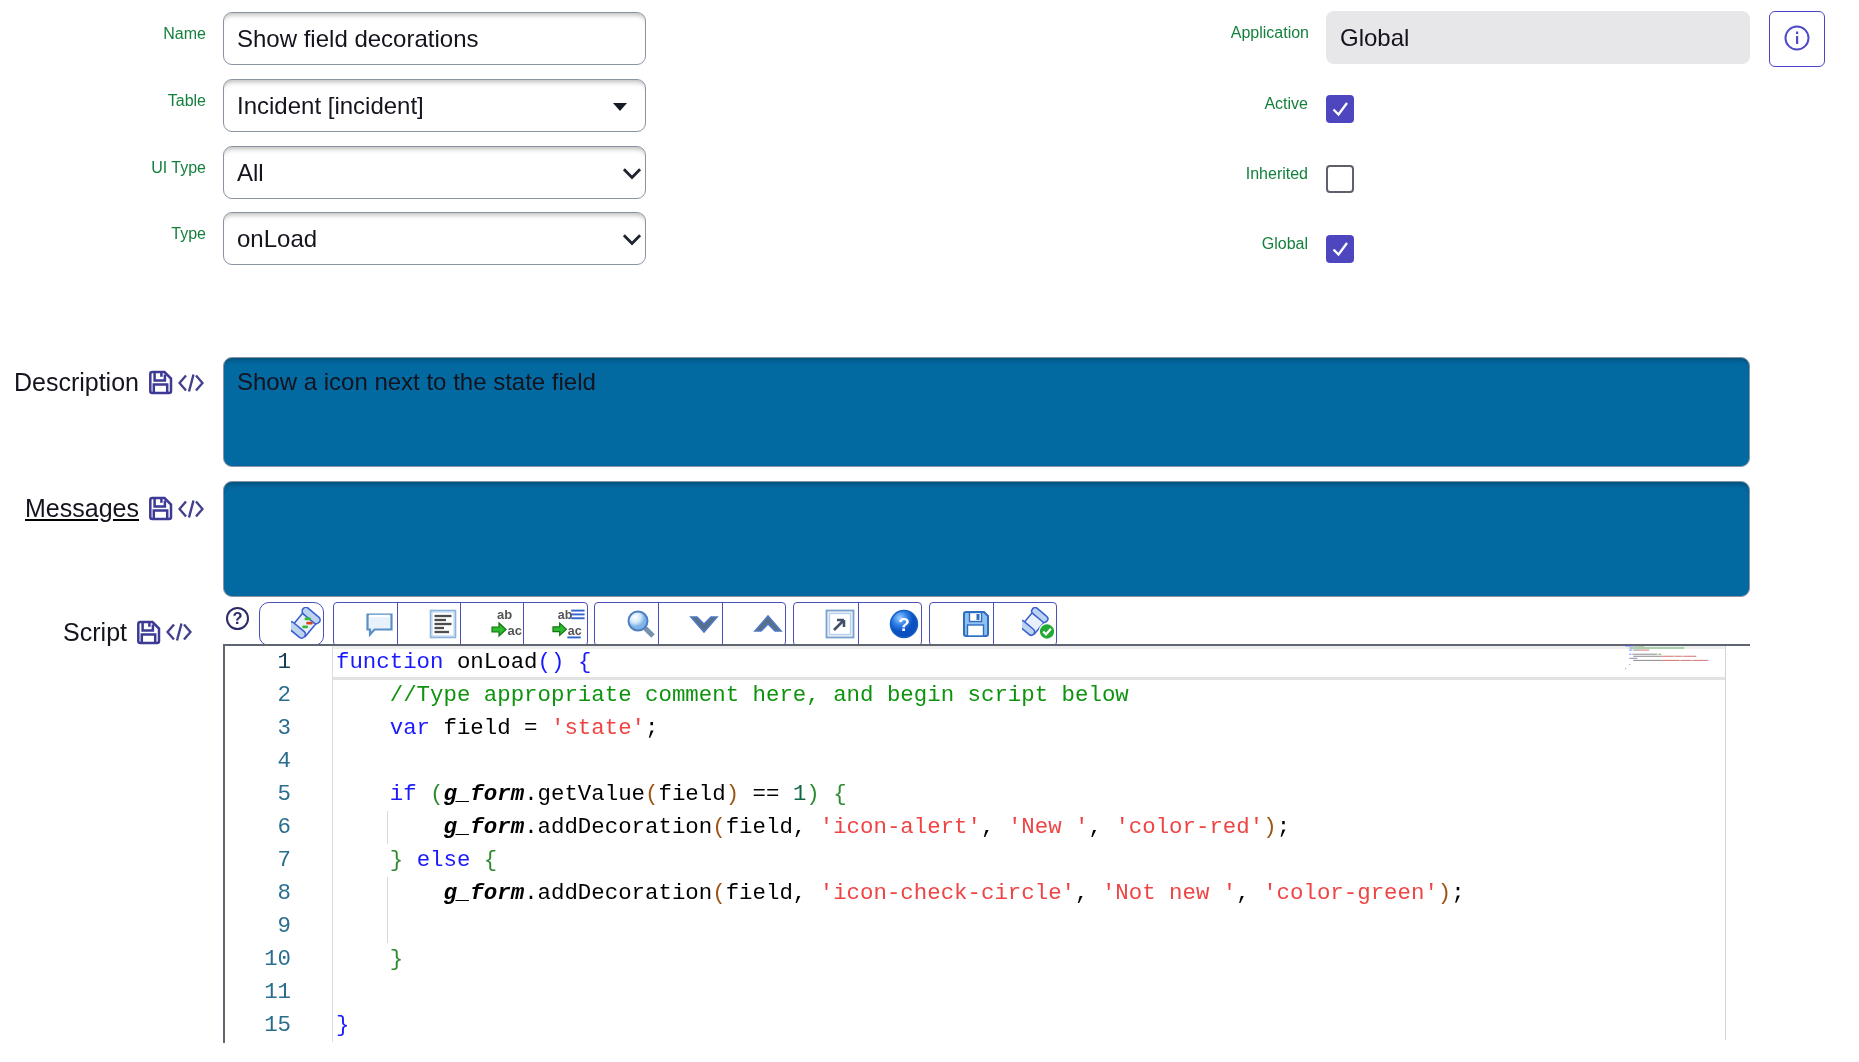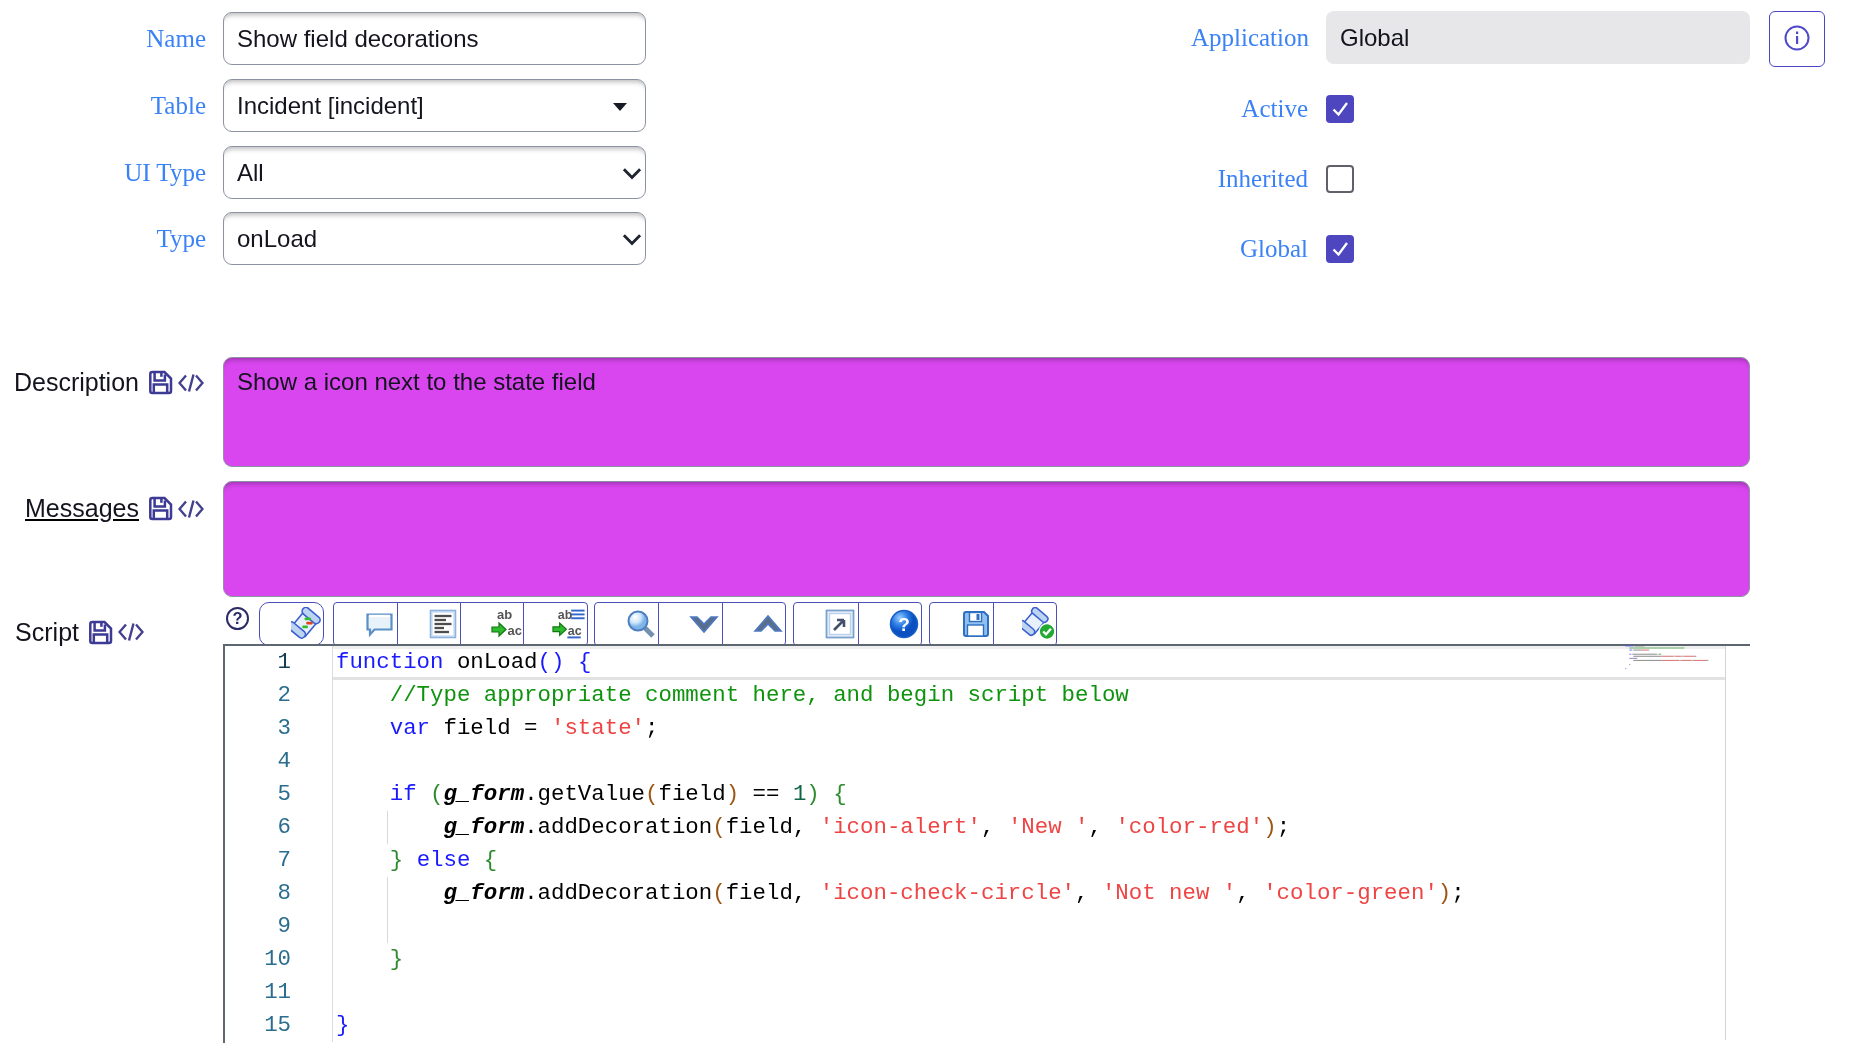--- a/index.html
+++ b/index.html
@@ -1,31 +1,31 @@
 <!DOCTYPE html>
 <html><head>
 <meta charset="utf-8">
 <style>
   * { margin:0; padding:0; box-sizing:border-box; }
   html,body { background:#fff; }
   body { font-family:"Liberation Sans", sans-serif; }
   #page { position:relative; width:1859px; height:1062px; overflow:hidden; background:#fff; }
-  .lbl { position:absolute; font-size:25px; color:#3b82f6; text-align:right; white-space:nowrap;font-family:Liberation Serif, serif; }
+  .lbl { position:absolute; font-size:16px; color:#15803d; text-align:right; white-space:nowrap; }
   .inp { position:absolute; left:223px; width:423px; height:53px; background:#fff;
          border:1.5px solid #8b93a2; border-radius:9px;
          box-shadow: inset 0 6px 5px -4px rgba(0,0,0,0.27); }
   .inp .txt { position:absolute; left:13px; top:0; height:51px; line-height:51px; font-size:24px; color:#14141f; white-space:nowrap;}
   .tri { position:absolute; right:18px; top:23px; width:0; height:0;
          border-left:7.8px solid transparent; border-right:7.8px solid transparent; border-top:8.6px solid #171b26; }
   .chev { position:absolute; right:3.5px; top:20px; }
   .gray-field { position:absolute; left:1326px; width:424px; height:53px; background:#e7e7e9; border-radius:8px; }
   .cb { position:absolute; left:1326px; width:28px; height:28px; border-radius:4px; }
   .cb.on { background:#4e46bf; }
   .cb.off { background:#fff; border:2px solid #60606a; }
-  .ta { position:absolute; left:223px; width:1527px; background:#d946ef; border:1.5px solid #8b93a2; border-radius:9px;
+  .ta { position:absolute; left:223px; width:1527px; background:#0369a1; border:1.5px solid #8b93a2; border-radius:9px;
         box-shadow: inset 0 6px 5px -4px rgba(0,0,0,0.27); }
   .lblgrp { position:absolute; display:flex; align-items:center; gap:8px; }
   .lblgrp svg:first-of-type { margin-right:-4px; }
   .lblgrp .t { font-size:25px; color:#14141f; white-space:nowrap; }
   
   .tbgrp { position:absolute; top:602px; height:44px; background:#fff; border:1px solid #4a4fbb; border-radius:4px; display:flex; }
   .tbtn { width:63px; height:42px; display:flex; align-items:center; justify-content:center; border-left:1px solid #4a4fbb;padding-left:28px; }
   .tbtn:first-child { border-left:none; }
   
   #edtop { position:absolute; left:223px; top:644px; width:1527px; height:2px; background:#5e6671; }
@@ -126,21 +126,21 @@
 <path d="M6.8 23.6 v-8 h13.4 v8"></path>
 </svg>
     <svg width="26" height="18" viewBox="0 0 26 18" fill="none" stroke="#43418e" stroke-width="2.4">
 <polyline points="8,1.5 1.5,9 8,16.5"></polyline>
 <line x1="11" y1="17.5" x2="15.5" y2="0.5"></line>
 <polyline points="18,1.5 24.5,9 18,16.5"></polyline>
 </svg>
   </div>
   <div class="ta" style="top:481px; height:116px;"></div>
 
-  <div class="lblgrp" style="right:1715px; top:617.5px;">
+  <div class="lblgrp" style="right:1667px; top:617.5px;">
     <span class="t">Script</span>
     <svg width="27" height="27" viewBox="0 0 27 27" fill="none" stroke="#3c3a94" stroke-width="2.5">
 <path d="M3.3 5 a2 2 0 0 1 2 -2 h12.2 l6.5 6.5 v12.5 a2 2 0 0 1 -2 2 h-16.7 a2 2 0 0 1 -2 -2 z"></path>
 <path d="M7.6 3 v8.6 h10.3 v-6"></path>
 <path d="M14.4 3.2 v4.6"></path>
 <path d="M6.8 23.6 v-8 h13.4 v8"></path>
 </svg>
     <svg width="26" height="18" viewBox="0 0 26 18" fill="none" stroke="#43418e" stroke-width="2.4">
 <polyline points="8,1.5 1.5,9 8,16.5"></polyline>
 <line x1="11" y1="17.5" x2="15.5" y2="0.5"></line>

